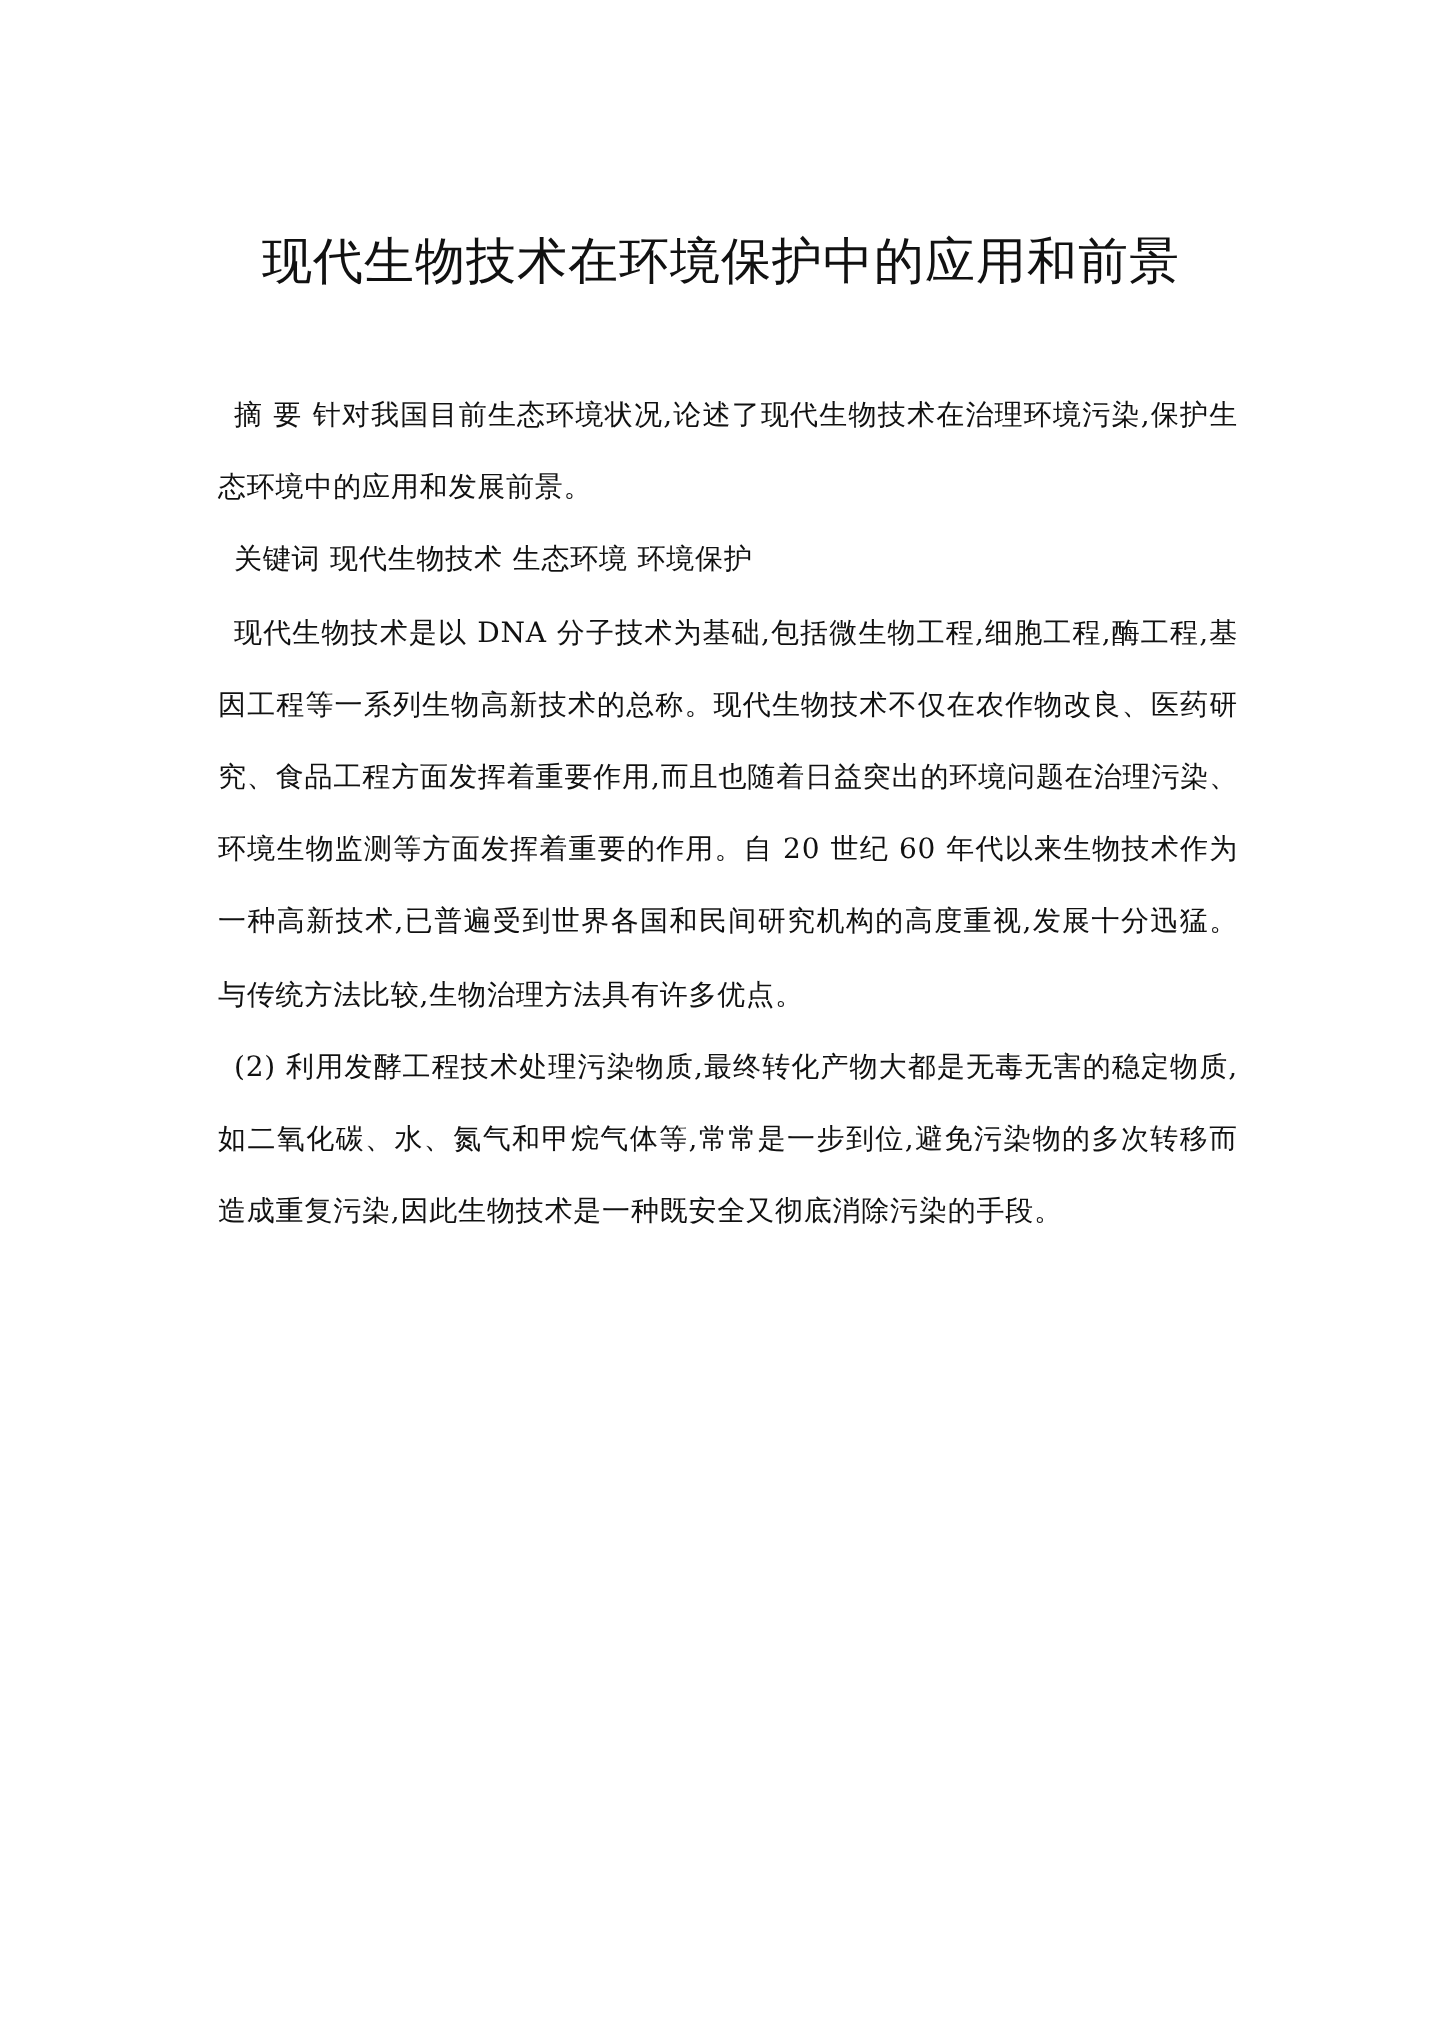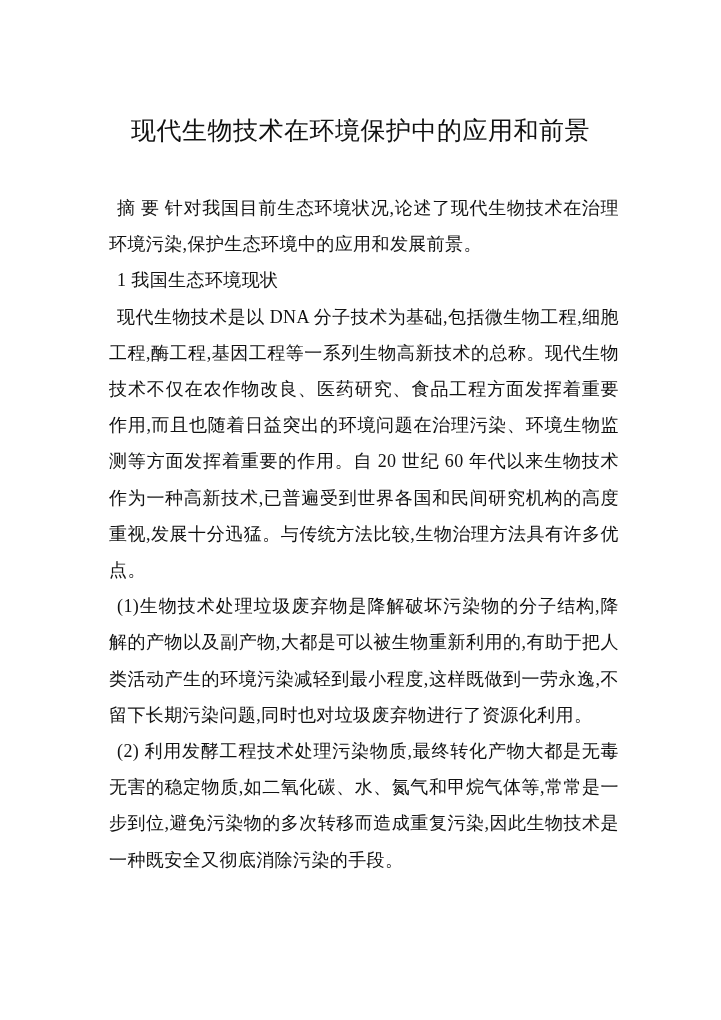--- a/index.html
+++ b/index.html
@@ -34,40 +34,38 @@
     line-height: 34px;
     letter-spacing: 0.5px;
     font-weight: normal;
     margin: 0;
   }
   .body {
     position: absolute;
     left: 109px;
     top: 166px;
     width: 510px;
-    font-size: 18px;
+    font-size: 14px;
     line-height: 36.2px;
     letter-spacing: 0.4px;
-    font-family: Liberation Serif, serif;
   }
   .body p {
     margin: 0;
     text-align: justify;
     text-align-last: left;
   }
   .indent { text-indent: 8px; }
   .heading-1 { text-indent: 8px; }
   .heading-2 { text-indent: 0; }
 </style>
 </head>
 <body>
 
 <div class="page">
   <h1 class="title">现代生物技术在环境保护中的应用和前景</h1>
 
   <div class="body">
     <p class="indent">摘 要 针对我国目前生态环境状况,论述了现代生物技术在治理环境污染,保护生态环境中的应用和发展前景。</p>
-    <p class="heading-1">1 我国生态环境现状</p>
+    <p class="indent">关键词 现代生物技术 生态环境 环境保护</p>
     <p class="indent">现代生物技术是以 DNA 分子技术为基础,包括微生物工程,细胞工程,酶工程,基因工程等一系列生物高新技术的总称。现代生物技术不仅在农作物改良、医药研究、食品工程方面发挥着重要作用,而且也随着日益突出的环境问题在治理污染、环境生物监测等方面发挥着重要的作用。自 20 世纪 60 年代以来生物技术作为一种高新技术,已普遍受到世界各国和民间研究机构的高度重视,发展十分迅猛。与传统方法比较,生物治理方法具有许多优点。</p>
-    <p class="indent">(1)生物技术处理垃圾废弃物是降解破坏污染物的分子结构,降解的产物以及副产物,大都是可以被生物重新利用的,有助于把人类活动产生的环境污染减轻到最小程度,这样既做到一劳永逸,不留下长期污染问题,同时也对垃圾废弃物进行了资源化利用。</p>
     <p class="indent">(2) 利用发酵工程技术处理污染物质,最终转化产物大都是无毒无害的稳定物质,如二氧化碳、水、氮气和甲烷气体等,常常是一步到位,避免污染物的多次转移而造成重复污染,因此生物技术是一种既安全又彻底消除污染的手段。</p>
   </div>
 </div>
 
 </body></html>

